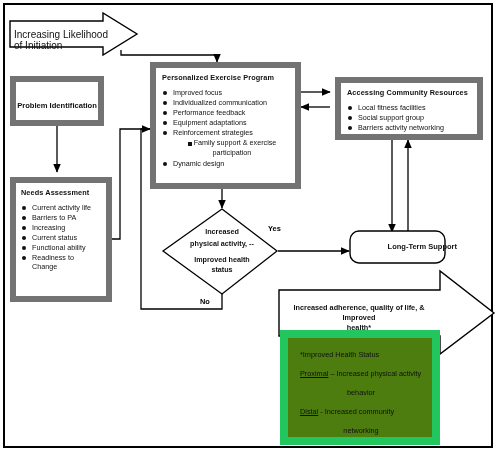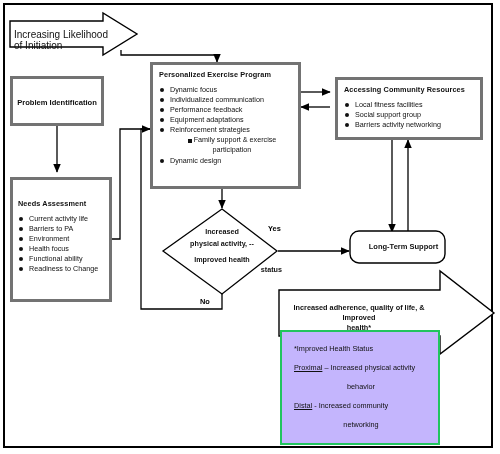--- a/index.html
+++ b/index.html
@@ -7,21 +7,21 @@
   #canvas{
     position:relative;width:500px;height:454px;background:#ffffff;
     overflow:hidden;
   }
   #outer-frame{
     position:absolute;left:3px;top:3px;width:490px;height:445px;
     border:2px solid #000;box-sizing:border-box;
   }
   svg#wires{position:absolute;left:0;top:0;width:500px;height:454px;}
   .box{
-    position:absolute;box-sizing:border-box;border:3px solid #737373;
+    position:absolute;box-sizing:border-box;border:6px solid #737373;
     background:#fff;
   }
   .box-title{font-weight:bold;font-size:7.3px;color:#111;letter-spacing:.1px;}
   .bullets{list-style:none;margin:0;padding:0;}
   .bullets li{
     position:relative;padding-left:11px;font-size:7.2px;line-height:9.4px;
     color:#111;margin-bottom:.6px;
   }
   .bullets li .dot{
     position:absolute;left:1px;top:2.6px;width:4.2px;height:4.2px;
@@ -43,22 +43,22 @@
     line-height:12px;width:120px;
   }
   .edge-label{
     position:absolute;font-weight:bold;font-size:7.4px;color:#000;
   }
   .banner-text{
     position:absolute;font-weight:bold;font-size:7.3px;color:#111;
     text-align:center;line-height:10px;
   }
   .legend{
-    position:absolute;box-sizing:border-box;border:2px solid #22c55e;
-    background:#c4b5fd;
+    position:absolute;box-sizing:border-box;border:8px solid #22c55e;
+    background:#4d7c0f;
   }
   .legend p{margin:0;font-size:7.3px;color:#111;line-height:10px;}
   .legend .row{margin-bottom:9px;}
   .legend .ctr{text-align:center;}
   .u{text-decoration:underline;}
   .banner-label{
     position:absolute;font-size:10px;color:#111;
   }
 </style>
 </head>
@@ -103,36 +103,36 @@
 
     <polygon points="279,290 440,290 440,271 494,313 440,354 440,336 279,336" fill="#ffffff" stroke="#000000" stroke-width="1.4"></polygon>
   </svg>
 
   <div class="banner-label" style="left:14px;top:29px;width:96px;">Increasing Likelihood of Initiation</div>
 
   <div class="box" style="left:10px;top:76px;width:94px;height:50px;">
     <div class="centered-title" style="margin-top:19px;">Problem Identification</div>
   </div>
 
-  <div class="box" style="left:10px;top:177px;width:102px;height:125px;padding:19px 5px 0 5px;">
+  <div class="box" style="left:10px;top:177px;width:102px;height:125px;padding:5px 5px 0 5px;">
     <div class="box-title">Needs Assessment</div>
     <ul class="bullets" style="margin-top:6px;">
       <li><span class="dot"></span><span>Current activity life</span></li>
       <li><span class="dot"></span><span>Barriers to PA</span></li>
-      <li><span class="dot"></span><span>Environment</span></li>
-      <li><span class="dot"></span><span>Health focus</span></li>
+      <li><span class="dot"></span><span>Increasing</span></li>
+      <li><span class="dot"></span><span>Current status</span></li>
       <li><span class="dot"></span><span>Functional ability</span></li>
       <li><span class="dot"></span><span>Readiness to Change</span></li>
     </ul>
   </div>
 
   <div class="box" style="left:150px;top:62px;width:151px;height:127px;padding:5px 5px 0 6px;">
     <div class="box-title">Personalized Exercise Program</div>
     <ul class="bullets" style="margin-top:6px;">
-      <li><span class="dot"></span><span>Dynamic focus</span></li>
+      <li><span class="dot"></span><span>Improved focus</span></li>
       <li><span class="dot"></span><span>Individualized communication</span></li>
       <li><span class="dot"></span><span>Performance feedback</span></li>
       <li><span class="dot"></span><span>Equipment adaptations</span></li>
       <li><span class="dot"></span><span>Reinforcement strategies</span></li>
     </ul>
     <div class="subitem" style="margin-top:1px;">
       <span class="sq"></span><span>Family support &amp; exercise participation</span>
     </div>
     <ul class="bullets" style="margin-top:2px;">
       <li><span class="dot"></span><span>Dynamic design</span></li>
@@ -145,27 +145,27 @@
       <li><span class="dot"></span><span>Local fitness facilities</span></li>
       <li><span class="dot"></span><span>Social support group</span></li>
       <li><span class="dot"></span><span>Barriers activity networking</span></li>
     </ul>
   </div>
 
   <div class="diamond-text" style="left:162px;top:226px;font-weight:bold;">
     <div>Increased</div>
     <div>physical activity, --</div>
     <div style="margin-top:4px;">Improved health</div>
-    <div style="margin-top:-2px;text-align:right;">status</div>
+    <div style="margin-top:-2px;">status</div>
   </div>
 
   <div class="edge-label" style="left:268px;top:224px;">Yes</div>
   <div class="edge-label" style="left:200px;top:297px;">No</div>
 
-  <div style="position:absolute;left:350px;top:242px;width:107px;text-align:center;font-weight:bold;font-size:7.5px;color:#111;">Long-Term Support</div>
+  <div style="position:absolute;left:350px;top:242px;width:107px;text-align:right;font-weight:bold;font-size:7.5px;color:#111;">Long-Term Support</div>
 
   <div class="banner-text" style="left:283px;top:303px;width:152px;">
     <div>Increased adherence, quality of life, &amp; Improved</div>
     <div>health*</div>
   </div>
 
   <div class="legend" style="left:280px;top:330px;width:160px;height:115px;padding:12px 10px 0 12px;">
     <p class="row">*Improved Health Status</p>
     <p class="row"><span class="u">Proximal</span><span> – Increased physical activity</span></p>
     <p class="row ctr">behavior</p>

